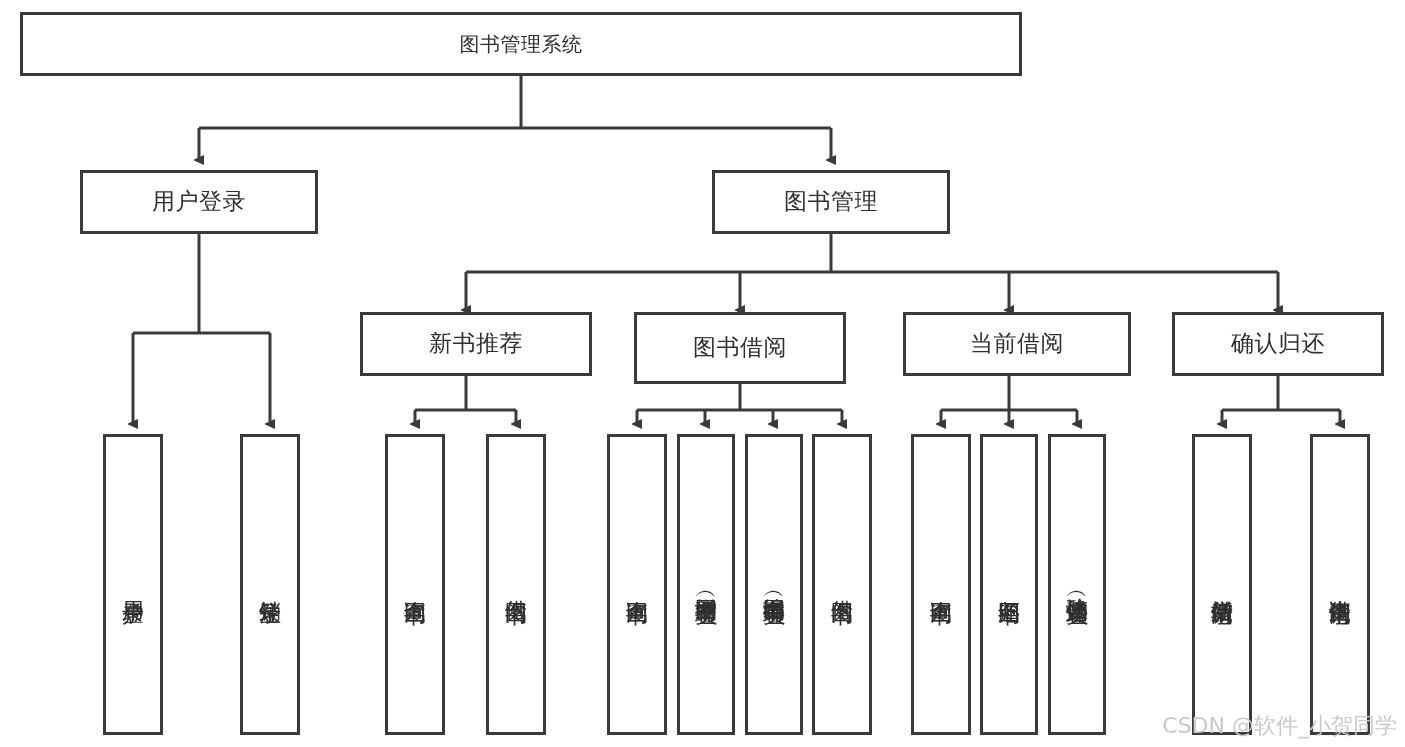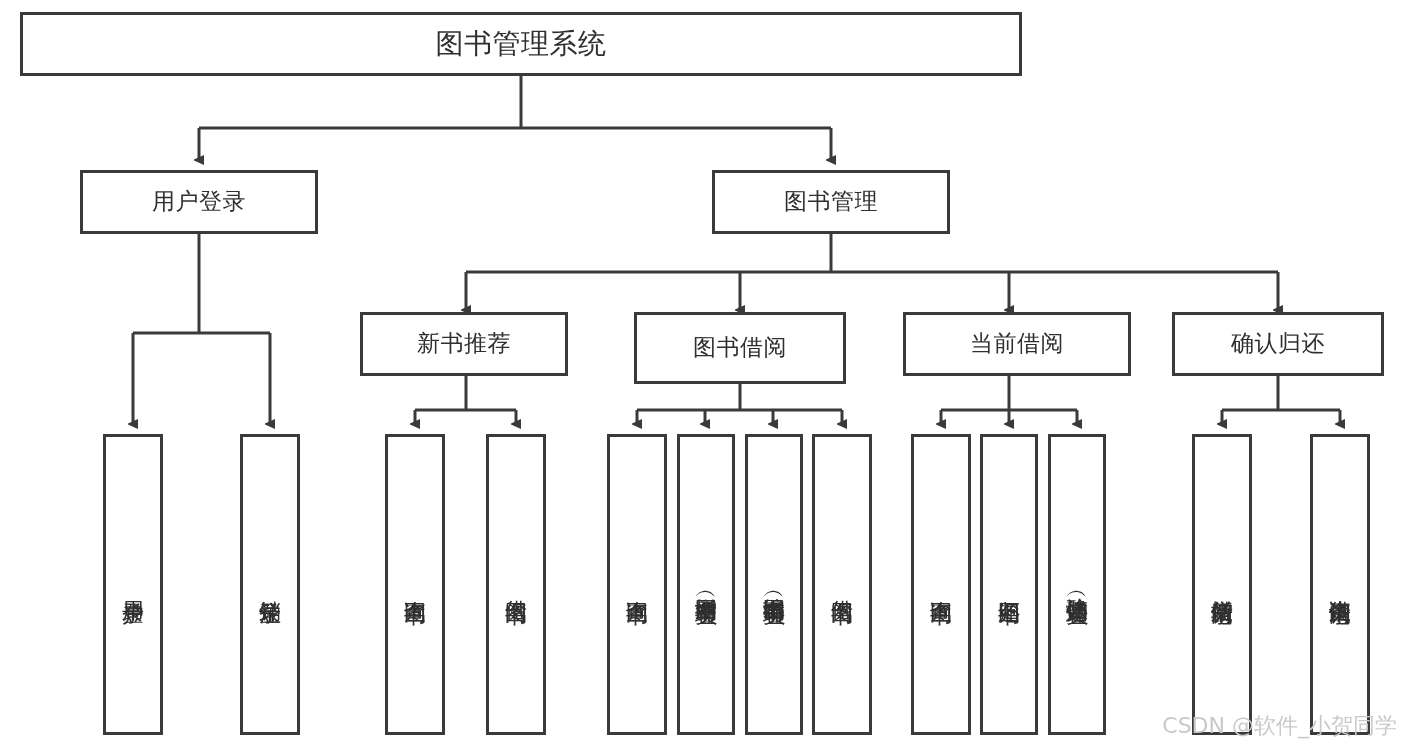--- a/index.html
+++ b/index.html
@@ -41,21 +41,21 @@
     display: block;
     text-align: center;
     line-height: 1.12;
     letter-spacing: 0.5px;
   }
   
   .node.h .lbl {
     writing-mode: horizontal-tb;
     font-size: 23px;
   }
-  .node.root .lbl { font-size: 28px; }
+  .node.root .lbl { font-size: 20px; }
   
   .node.v {
     align-items: center;
     justify-content: center;
     padding: 6px 0;
   }
   .node.v .lbl {
     writing-mode: vertical-rl;
     text-orientation: upright;
     font-size: 22px;
@@ -133,21 +133,21 @@
     <span class="lbl">图书管理系统</span>
   </div>
 
   <div class="node h" style="left:80px; top:170px; width:238px; height:64px;">
     <span class="lbl">用户登录</span>
   </div>
   <div class="node h" style="left:712px; top:170px; width:238px; height:64px;justify-content:center;">
     <span class="lbl">图书管理</span>
   </div>
 
-  <div class="node h" style="left:360px; top:312px; width:208px; height:64px;">
+  <div class="node h" style="left:360px; top:312px; width:232px; height:64px;">
     <span class="lbl">新书推荐</span>
   </div>
   <div class="node h" style="left:634px; top:312px; width:212px; height:72px;">
     <span class="lbl">图书借阅</span>
   </div>
   <div class="node h" style="left:903px; top:312px; width:228px; height:64px;">
     <span class="lbl">当前借阅</span>
   </div>
   <div class="node h" style="left:1172px; top:312px; width:212px; height:64px;">
     <span class="lbl">确认归还</span>

